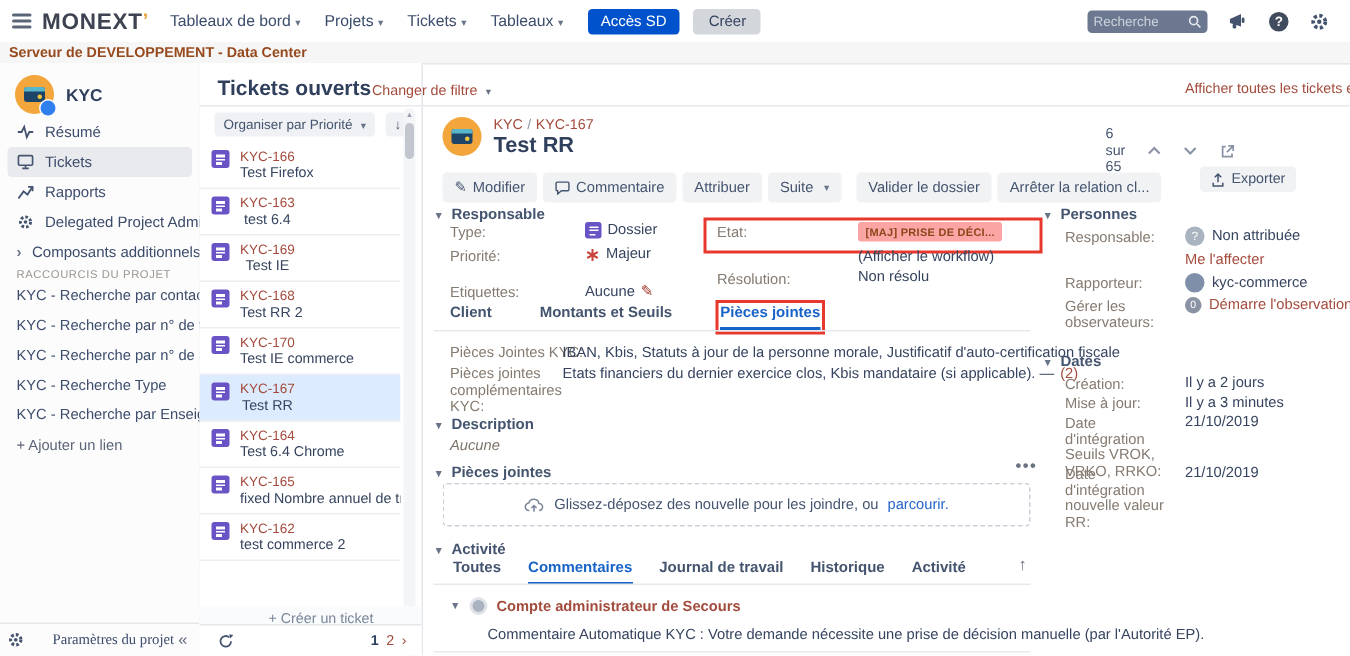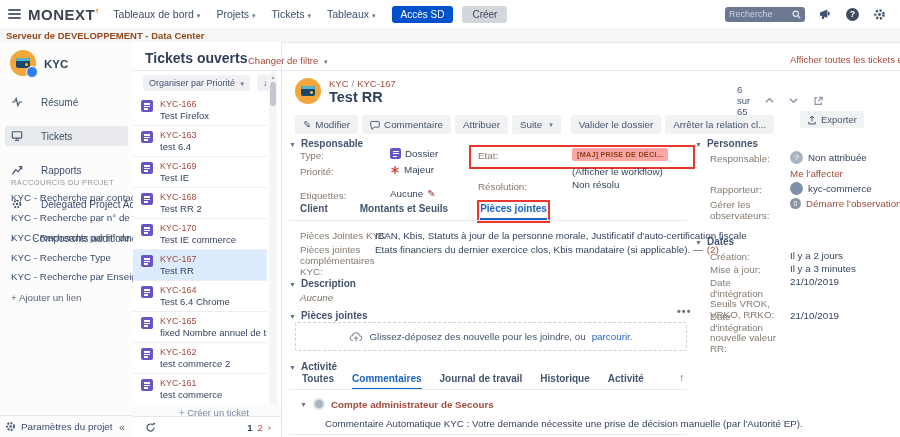--- a/index.html
+++ b/index.html
@@ -35,48 +35,48 @@
   .sidebar{position:absolute;top:42px;left:0;width:133px;bottom:0;background:#fcfcfd;
            border-right:1px solid #e4e6ea;}
   .pavatar{position:absolute;left:10px;top:8px;width:26px;height:26px;border-radius:50%;background:#f3a63b;}
   .wallet{position:absolute;left:6px;top:8px;width:14px;height:10px;background:#1c4568;border-radius:2px;}
   .wallet:before{content:"";position:absolute;left:0;top:0;width:14px;height:3px;background:#57b6c9;border-radius:2px 2px 0 0;}
   .wallet:after{content:"";position:absolute;right:2px;top:5px;width:3px;height:3px;background:#f3c53b;border-radius:50%;}
   .pbadge{position:absolute;right:-2px;bottom:-2px;width:10px;height:10px;border-radius:50%;
           background:#2f80ed;border:1.5px solid #fcfcfd;}
   .pname{position:absolute;left:44px;top:16px;font-size:11.5px;font-weight:bold;color:#2f3f5c;}
   .smenu{position:absolute;left:5px;top:36px;right:5px;}
-  .sitem{display:flex;align-items:center;gap:18px;height:20px;padding-left:6px;font-size:10px;
-         color:#3c4c6b;border-radius:3px;cursor:pointer;white-space:nowrap;margin-top:14px;}
+  .sitem{display:flex;align-items:center;gap:7px;height:20px;padding-left:6px;font-size:10px;
+         color:#3c4c6b;border-radius:3px;cursor:pointer;white-space:nowrap;}
   .sitem.active{background:#e9eaee;}
   .sitem svg{flex:0 0 auto;}
   .chev{color:#6a7488;font-size:10px;font-weight:bold;width:11px;text-align:center;}
   .shead{position:absolute;left:11px;top:136px;font-size:7.5px;color:#9a958d;letter-spacing:.4px;}
   .scut{position:absolute;left:11px;font-size:9.8px;color:#3c4c6b;cursor:pointer;white-space:nowrap;}
   .sfoot{position:absolute;left:0;right:0;bottom:0;height:21px;border-top:1px solid #e4e6ea;
          display:flex;align-items:center;background:#fcfcfd;}
-  .sfoot .lbl{font-size:9.8px;color:#3c4c6b;margin-left:5px;}
+  .sfoot .lbl{font-size:9.8px;color:#3c4c6b;margin-left:19px;font-family:Liberation Serif, serif;}
   .collapse{margin-left:auto;margin-right:8px;font-size:11px;color:#5b6577;cursor:pointer;}
   
   .listcol{position:absolute;top:42px;left:133px;width:148px;bottom:0;background:#fff;
            border-right:1px solid #e4e6ea;}
   .ltitle{position:absolute;left:12px;top:8px;font-size:14px;font-weight:600;color:#2f3f5c;}
   .lfilter{position:absolute;left:115px;top:13px;font-size:9.5px;color:#a34b3c;cursor:pointer;white-space:nowrap;}
   .hdrline{position:absolute;left:0;right:0;top:28px;border-top:1px solid #e7e9ec;}
   .sortbar{position:absolute;left:10px;top:33px;display:flex;gap:7px;}
   .sortbtn{background:#f0f1f4;border:none;border-radius:3px;font-size:9px;color:#44546f;
            font-family:inherit;padding:3px 6px;cursor:pointer;white-space:nowrap;}
   .rows{position:absolute;left:0;top:53px;right:14px;height:309px;overflow:hidden;}
   .trow{height:26px;padding:4px 0 0 8px;border-bottom:1px solid #edeef1;display:flex;gap:7px;cursor:pointer;}
   .trow.sel{background:#dcebfd;}
   .ticon{flex:0 0 auto;width:12px;height:12px;margin-top:1px;background:#6a54c5;border-radius:2px;position:relative;}
   .ticon i{position:absolute;left:3px;right:3px;height:1.5px;background:#fff;}
   .ticon i:nth-child(1){top:3px}.ticon i:nth-child(2){top:5.5px}.ticon i:nth-child(3){top:8px;right:5px}
   .tkey{display:block;font-size:9px;color:#a34b3c;line-height:10px;}
-  .tsum{display:block;font-size:9.5px;color:#36445f;line-height:13px;white-space:nowrap;}
+  .tsum{display:block;font-size:9.5px;color:#36445f;line-height:13px;white-space:nowrap;text-align:center;}
   .vscroll{position:absolute;right:4px;top:30px;width:8px;height:377px;background:#f4f5f7;border-radius:4px;}
   .vthumb{position:absolute;left:1px;top:10px;width:6px;height:24px;background:#c2c7cf;border-radius:3px;}
   .varr{position:absolute;left:0;width:8px;text-align:center;font-size:5px;color:#9aa1ad;}
   .createbar{position:absolute;left:0;right:0;top:362px;height:17px;background:#fafbfc;display:flex;align-items:center;justify-content:center;}
   .createbar span{font-size:9.5px;color:#7a8699;margin-left:14px;cursor:pointer;}
   .lfoot{position:absolute;left:0;right:0;bottom:0;height:20px;border-top:1px solid #e4e6ea;
          display:flex;align-items:center;background:#fff;}
   .refresh{margin-left:12px;line-height:0;cursor:pointer;}
   .pager{margin-left:auto;margin-right:10px;font-size:9.5px;display:flex;gap:5px;}
   .pg1{color:#2f3f5c;font-weight:bold;}
@@ -354,31 +354,20 @@
           <span class="ticon">
             <i></i>
             <i></i>
             <i></i>
           </span>
           <div>
             <span class="tkey">KYC-162</span>
             <span class="tsum">test commerce 2</span>
           </div>
         </div>
-      <div class="trow">
-          <span class="ticon">
-            <i></i>
-            <i></i>
-            <i></i>
-          </span>
-          <div>
-            <span class="tkey">KYC-161</span>
-            <span class="tsum">test commerce</span>
-          </div>
-        </div>
 
     </div>
     <div class="vscroll">
       <span class="varr" style="top:2px">▲</span>
       <span class="vthumb"></span>
 
     </div>
     <div class="createbar">
       <span>+ Créer un ticket</span>
     </div>

